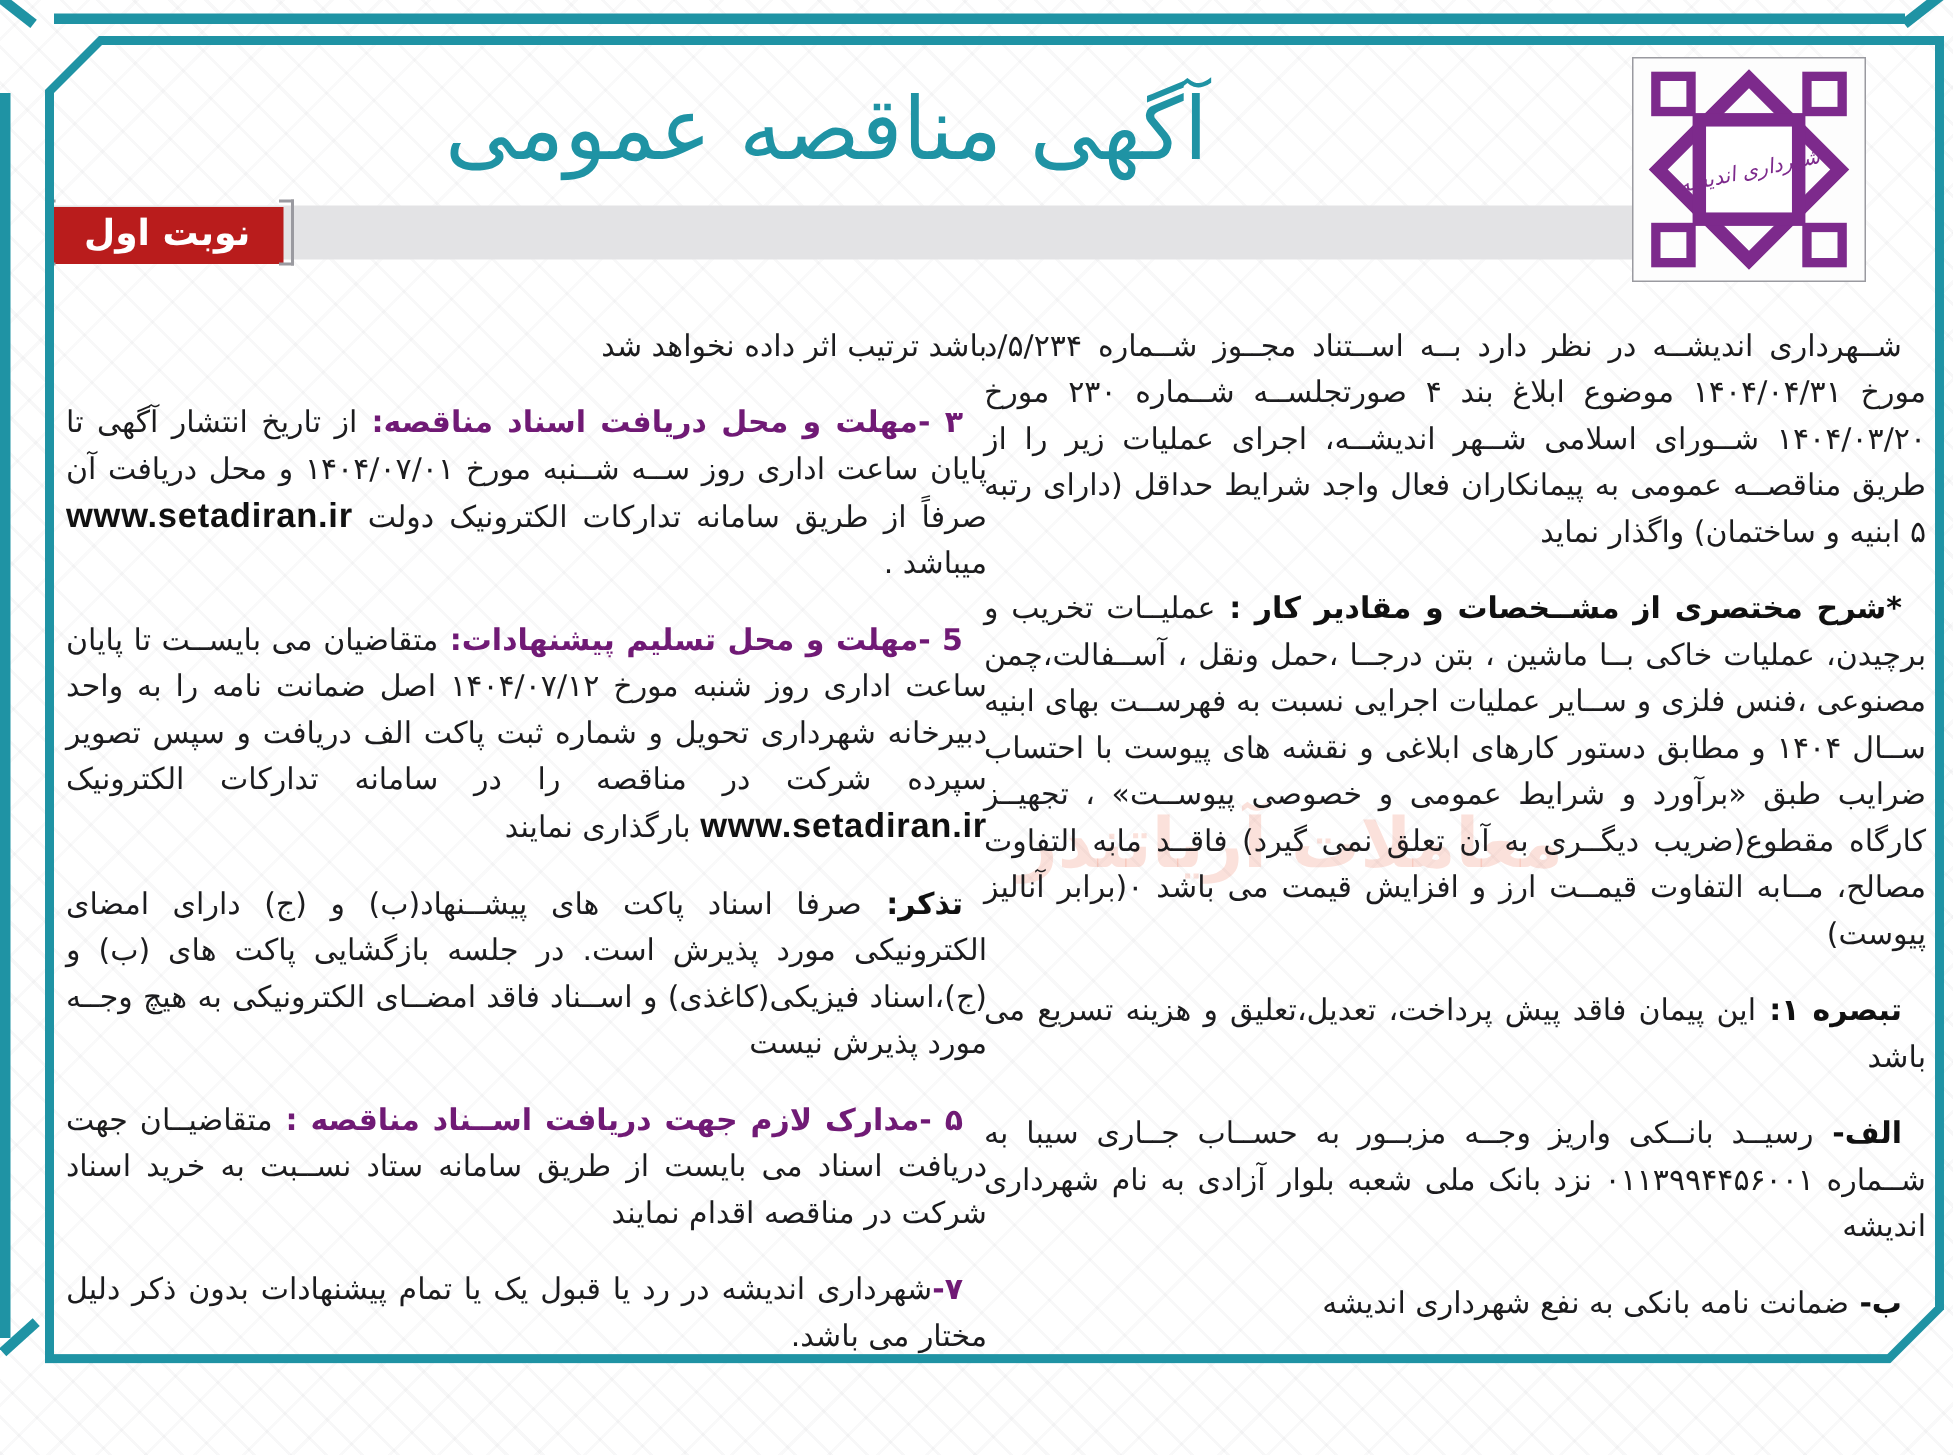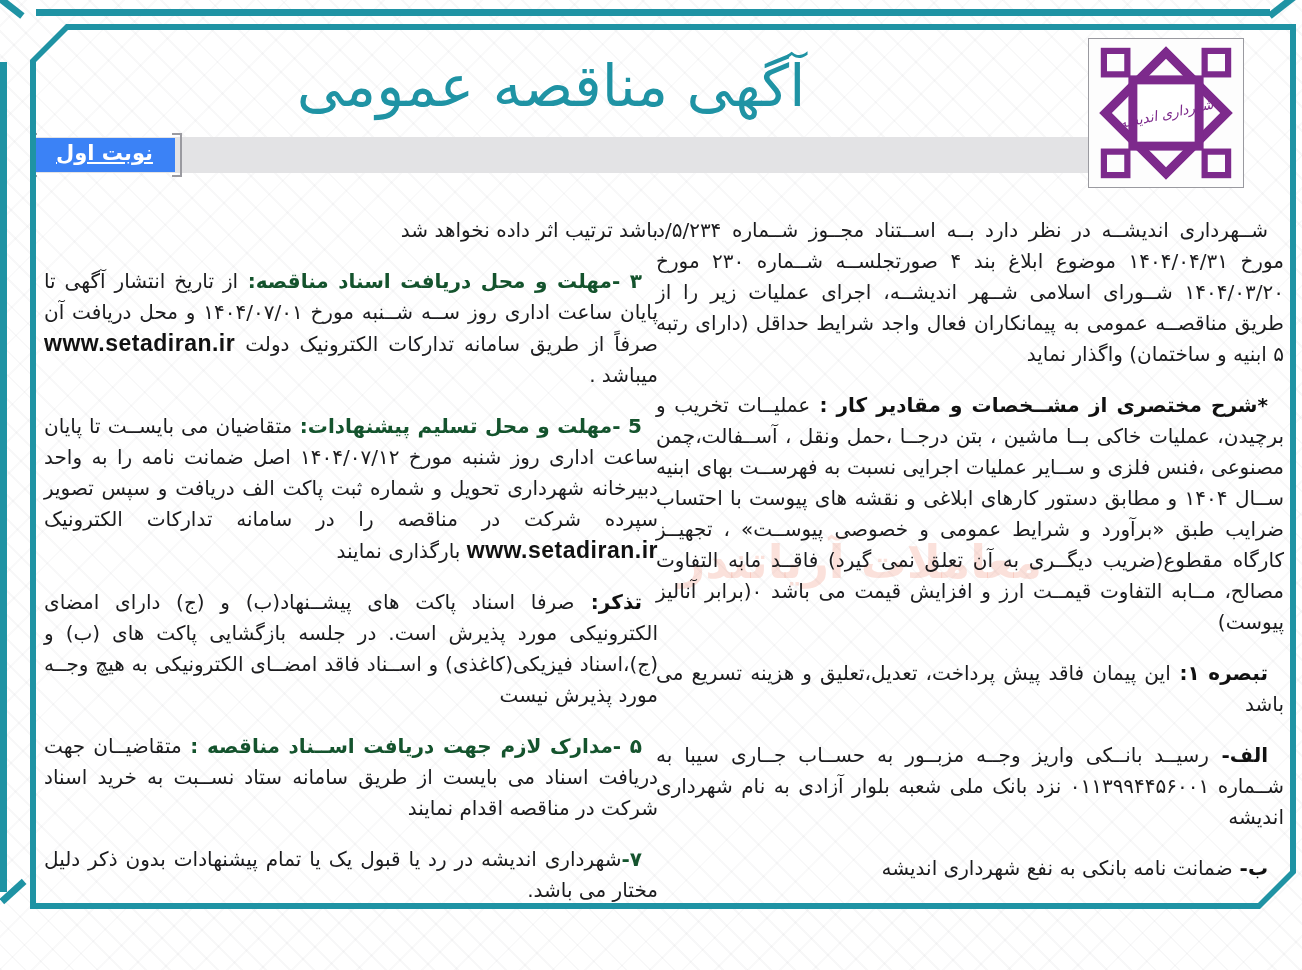--- a/index.html
+++ b/index.html
@@ -77,24 +77,23 @@
     font-size:58px; font-weight:normal; color:#1f93a4; z-index:2;
   }
   .gray-band {
     position:absolute; top:107px; left:0; width:1052px; height:36px;
     background:#e3e3e5; z-index:1;
   }
   .badge-wrap {
     position:absolute; top:108px; left:-2px; z-index:3;
   }
   .badge {
-    display:inline-block; background:#3b82f6; color:#ffffff;
-    font-size:21px; font-weight:bold; direction:rtl;
+    display:inline-block; background:#b91c1c; color:#ffffff;
+    font-size:24px; font-weight:bold; direction:rtl;
     padding:3px 22px 7px 22px;
-    text-decoration:underline;
   }
   .bracket { position:absolute; width:10px; height:44px; top:-5px; }
   .bracket.l { left:-7px;  border-left:2px solid #9a9aa0; border-top:2px solid #9a9aa0; border-bottom:2px solid #9a9aa0; }
   .bracket.r { right:-7px; border-right:2px solid #9a9aa0; border-top:2px solid #9a9aa0; border-bottom:2px solid #9a9aa0; }
   
   .logo-box {
     position:absolute; top:8px; right:46px; width:156px; height:150px;
     background:#fdfdfd; border:1px solid #9a9aa0; z-index:2;
     display:flex; align-items:center; justify-content:center;
   }
@@ -102,21 +101,21 @@
   
   .col {
     position:absolute; top:165px; direction:rtl;
     font-size:20px; line-height:31px; color:#1c1c1e;
     text-align:justify; z-index:2;
   }
   .col-right { right:6px; width:628px; }
   .col-left  { left:8px;  width:614px; }
   .para { text-indent:16px;margin-top:20px; }
   .para.flush { text-indent:0; }
-  .lbl-red   { color:#14532d; font-weight:bold; }
+  .lbl-red   { color:#701a75; font-weight:bold; }
   .lbl-bold  { color:#111111; font-weight:bold; }
   .url {
     font-family:"Liberation Sans", sans-serif;
     font-weight:bold; font-size:23px; letter-spacing:0.5px;
     direction:ltr; unicode-bidi:embed; color:#111;
   }
   .date-line {
     text-align:center; font-weight:bold; text-indent:0;
     padding-left:60px;
   }

